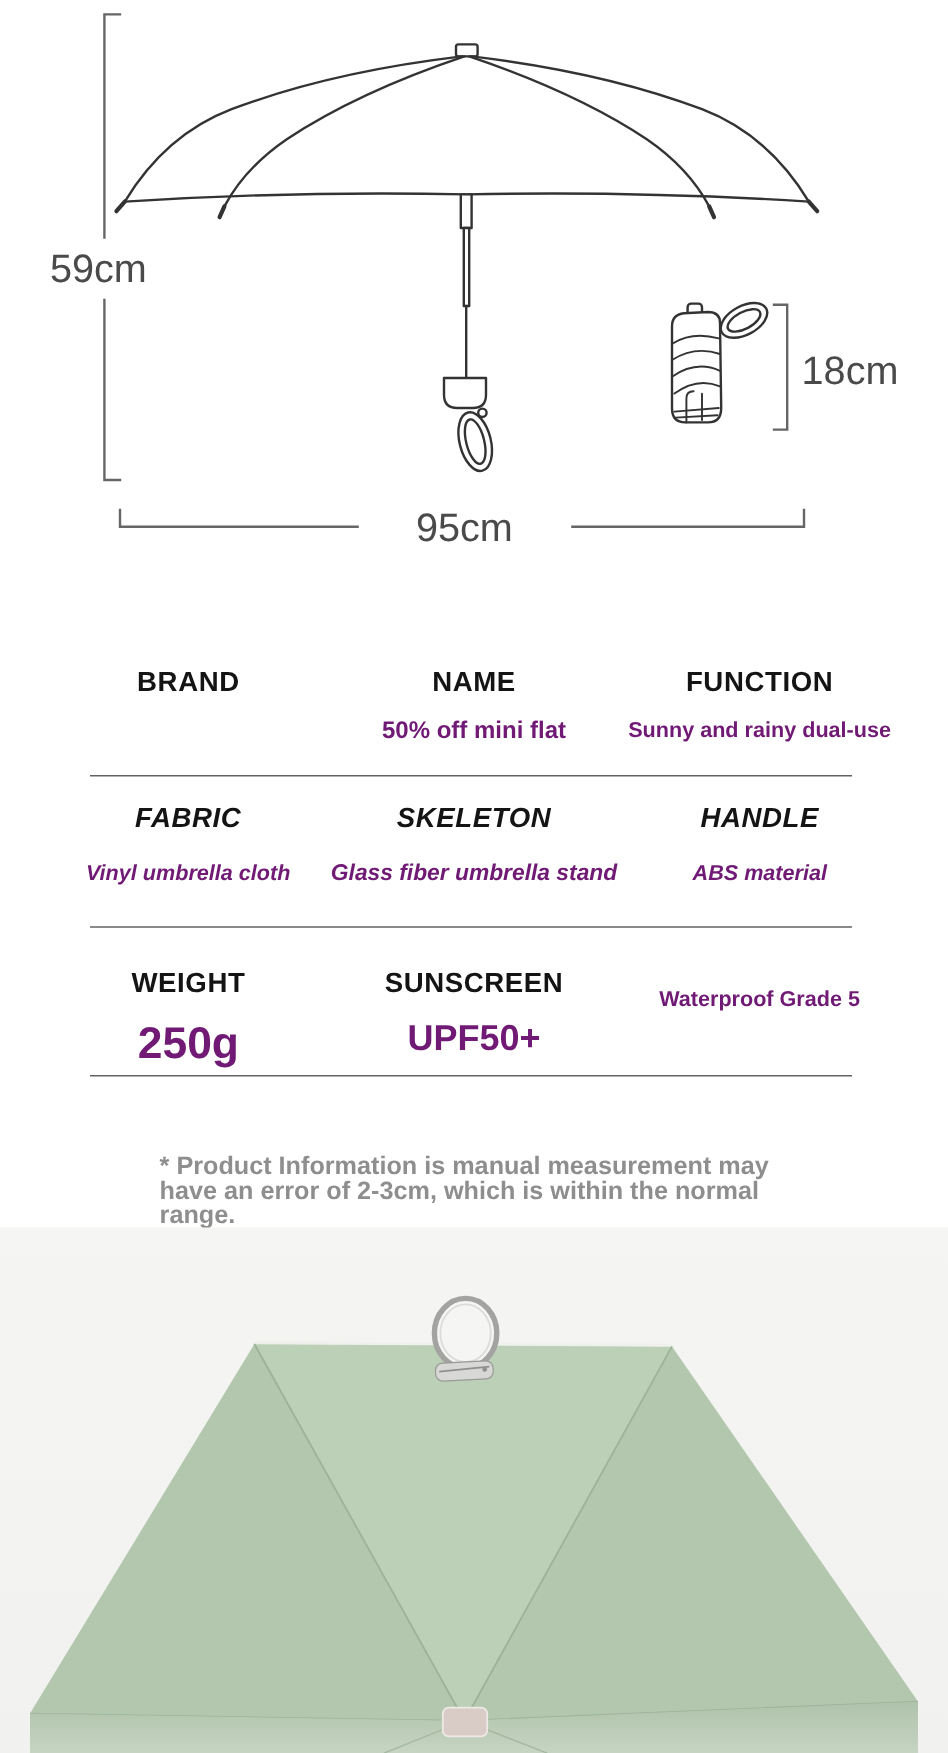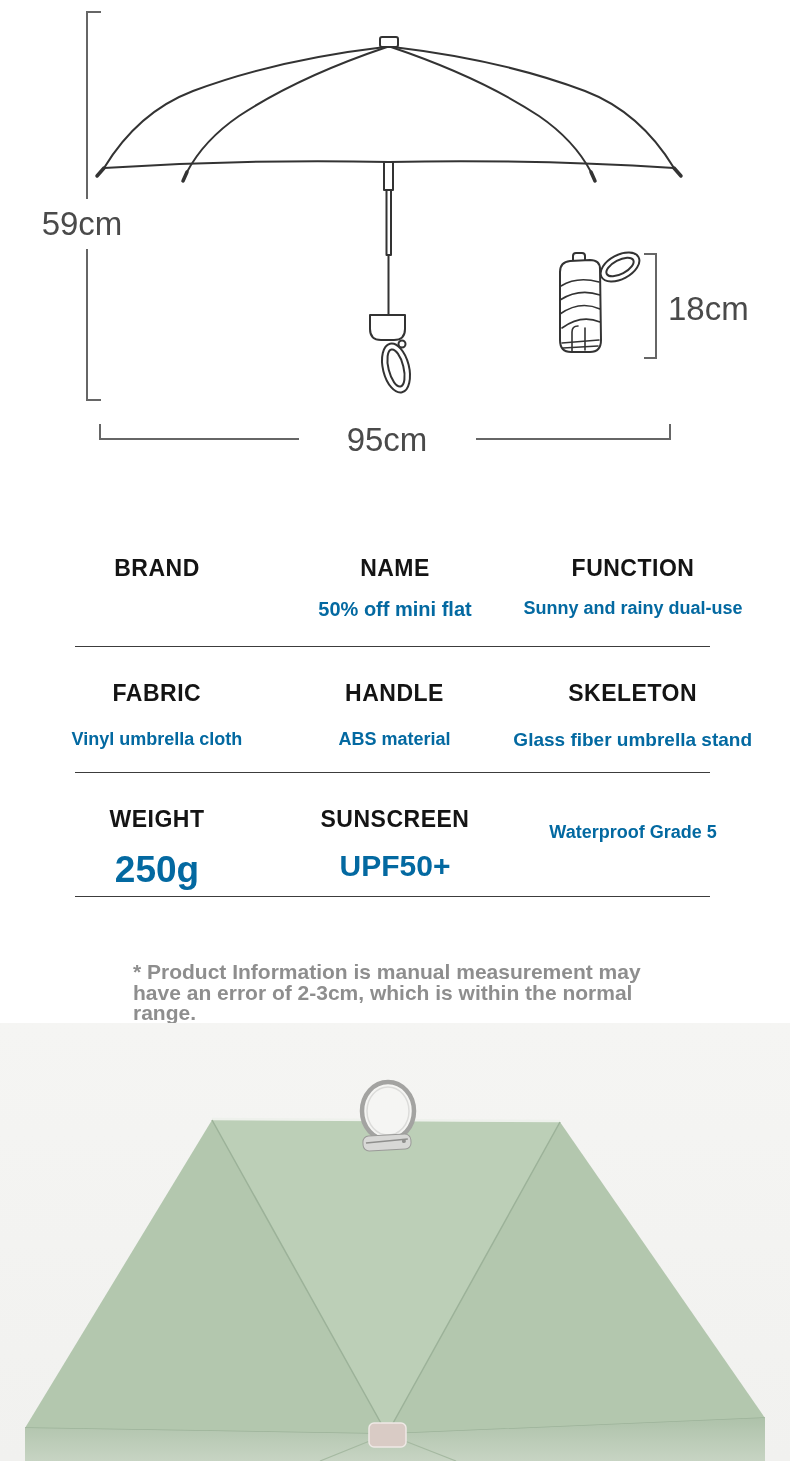--- a/index.html
+++ b/index.html
@@ -19,32 +19,32 @@
   
   #spec-section{left:0;top:530px;width:790px;}
   .spec-row{
     display:grid;
     grid-template-columns:1fr 1fr 1fr;
     padding:0 38px;
     box-sizing:border-box;
     width:790px;
   }
   .spec-row.r0{height:116px;padding-top:13px;}
-  .spec-row.r1{height:126px;padding-top:22px;}
+  .spec-row.r1{height:126px;padding-top:10px;font-style:italic;}
   .spec-row.r2{height:124px;padding-top:22px;}
   .spec-cell{text-align:center;margin-top:12px;}
   .spec-label{
     font-weight:bold;
     font-size:23px;
     letter-spacing:0.5px;
     color:#141414;
   }
   .spec-value{
     font-weight:bold;
-    color:#0369a1;
+    color:#701a75;
     margin-top:16px;
     white-space:nowrap;
   }
   .r1 .spec-value{margin-top:22px;}
   .vs-18{font-size:18px;}
   .vs-19{font-size:19px;}
   .vs-20{font-size:20px;}
   .vs-22{font-size:18px;}
   .vs-29{font-size:37px;}
   .vs-30{font-size:30px;}
@@ -141,26 +141,26 @@
       <div class="spec-value vs-18">Sunny and rainy dual-use</div>
     </div>
   </div>
 
   <div class="spec-row r1">
     <div class="spec-cell">
       <div class="spec-label">FABRIC</div>
       <div class="spec-value vs-22">Vinyl umbrella cloth</div>
     </div>
     <div class="spec-cell">
+      <div class="spec-label">SKELETON</div>
+      <div class="spec-value vs-19">Glass fiber umbrella stand</div>
+    </div>
+    <div class="spec-cell">
       <div class="spec-label">HANDLE</div>
       <div class="spec-value vs-18">ABS material</div>
-    </div>
-    <div class="spec-cell">
-      <div class="spec-label">SKELETON</div>
-      <div class="spec-value vs-19">Glass fiber umbrella stand</div>
     </div>
   </div>
 
   <div class="spec-row r2">
     <div class="spec-cell">
       <div class="spec-label">WEIGHT</div>
       <div class="spec-value vs-29">250g</div>
     </div>
     <div class="spec-cell">
       <div class="spec-label">SUNSCREEN</div>

